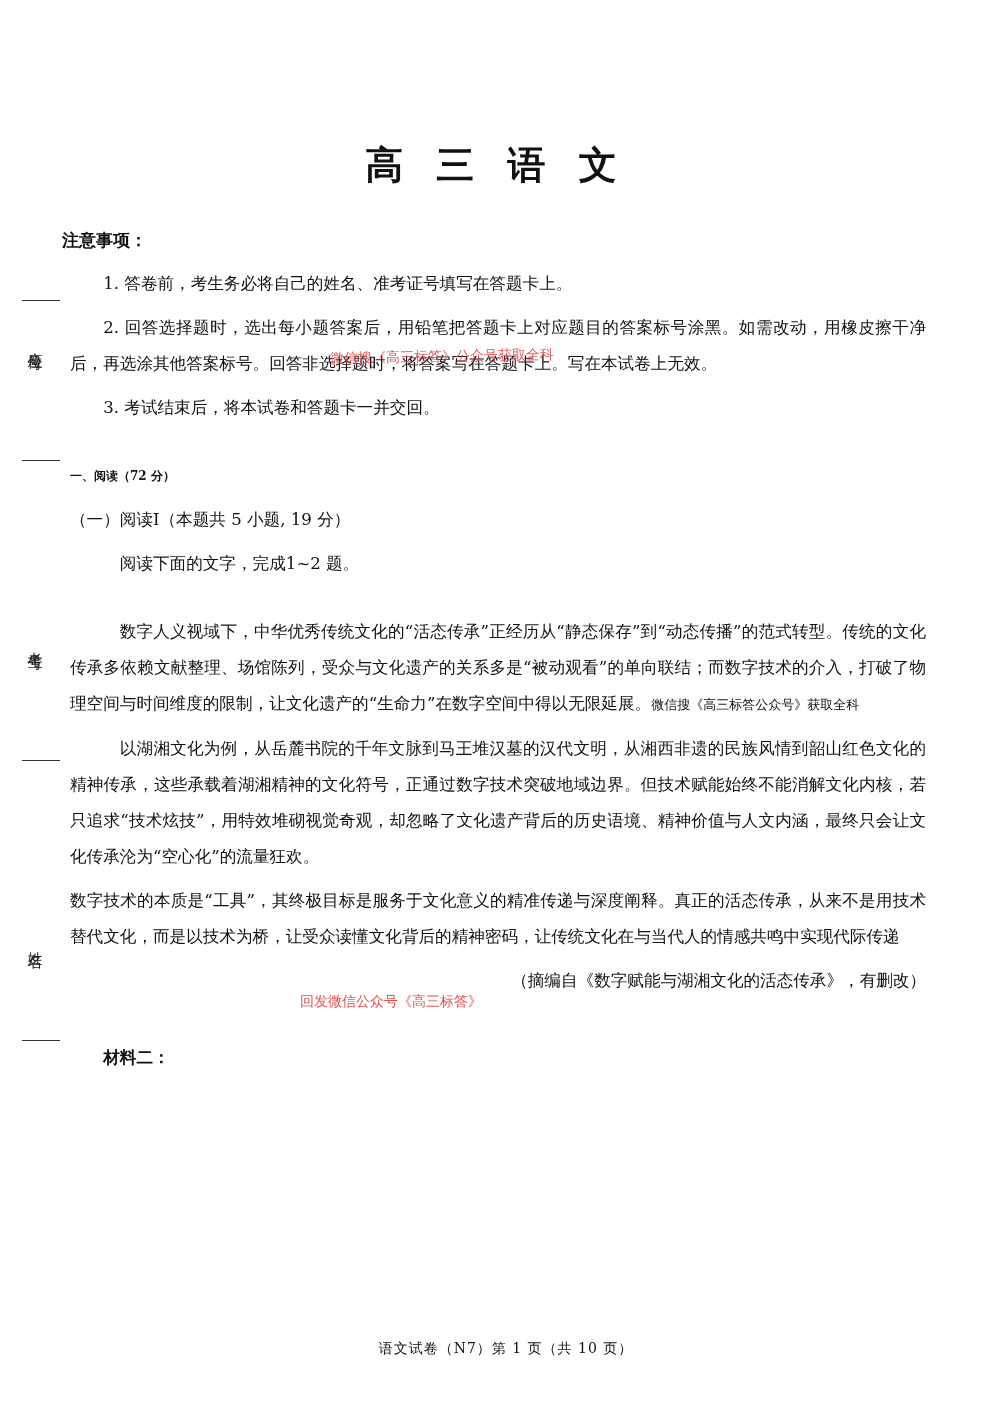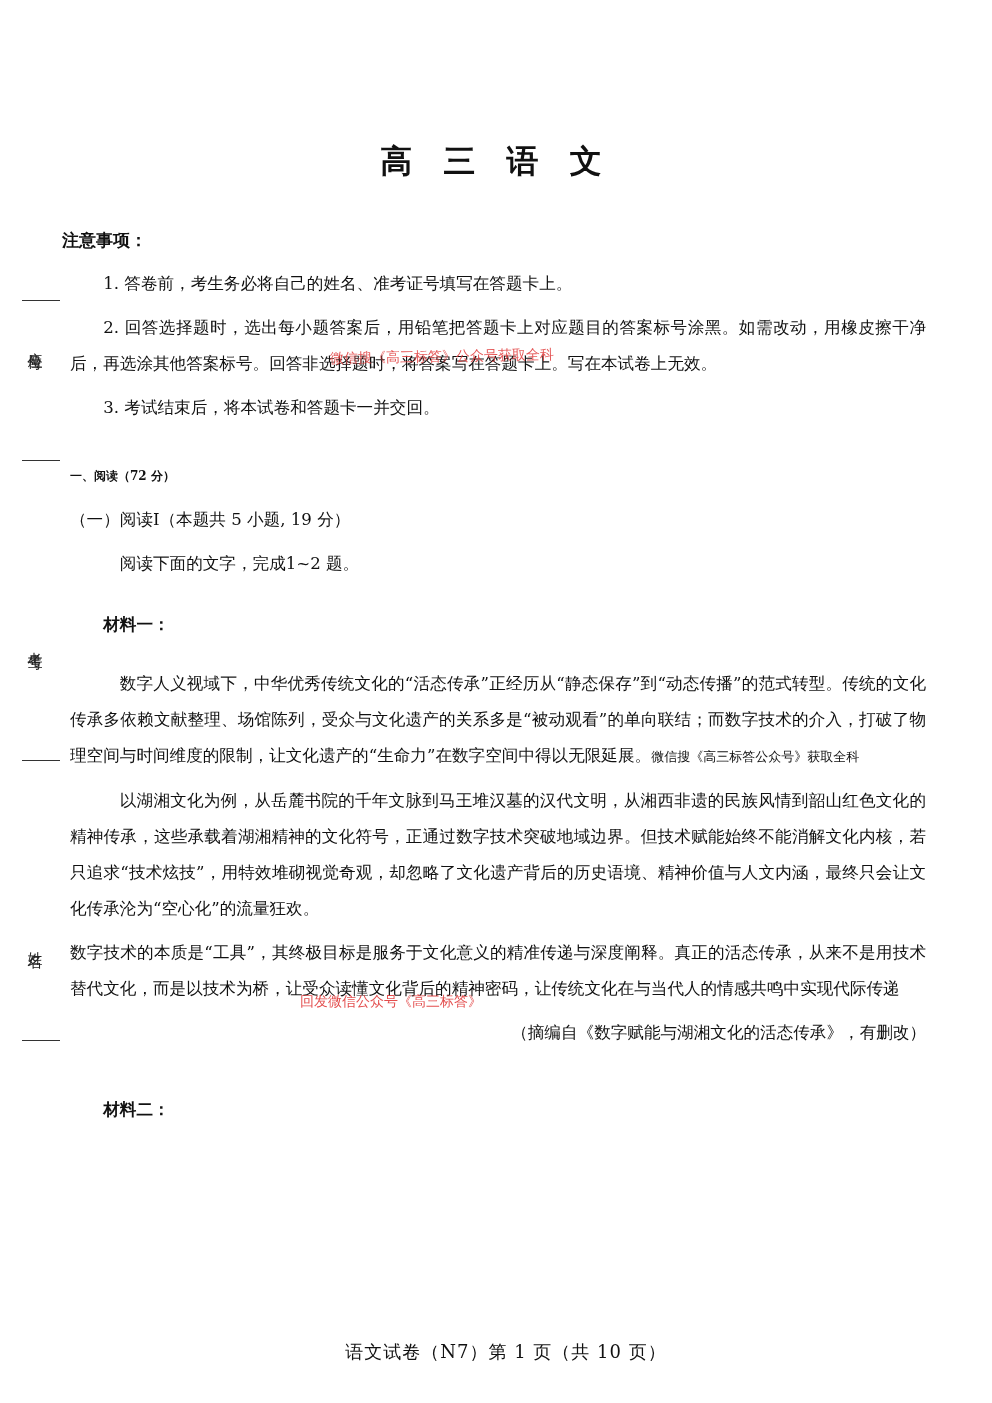--- a/index.html
+++ b/index.html
@@ -48,21 +48,21 @@
     background: #333;
   }
 
   
   .doc-title {
     position: absolute;
     left: 0;
     right: 0;
     top: 140px;
     text-align: center;
-    font-size: 32px;
+    font-size: 38px;
     font-weight: bold;
     letter-spacing: 10px;
     font-family: "DejaVu Serif", "Liberation Serif", serif;
   }
 
   
   .content {
     position: absolute;
     left: 62px;
     top: 206px;
@@ -124,21 +124,21 @@
     opacity: .9;
   }
 
   
   .footer {
     position: absolute;
     left: 0;
     right: 0;
     top: 1340px;
     text-align: center;
-    font-size: 18px;
+    font-size: 14px;
     letter-spacing: 1px;
   }
   .footer-inner {
     display: inline-block;
     padding-left: 20px;
   }
 </style>
 </head>
 <body>
 
@@ -165,21 +165,20 @@
     <p class="indent2">3. 考试结束后，将本试卷和答题卡一并交回。</p>
 
     <div class="gap-m"></div>
 
     <p class="heading-read">一、阅读（72 分）</p>
     <p>（一）阅读Ⅰ（本题共 5 小题, 19 分）</p>
     <p class="indent3">阅读下面的文字，完成1~2 题。</p>
 
     <div class="gap-s"></div>
 
-    <p class="sub-label">材料一：</p>
 
     <div class="gap-s"></div>
 
     <p class="indent3"><span>数字人义视域下，中华优秀传统文化的“活态传承”正经历从“静态保存”到“动态传播”的范式转型。传统的文化传承多依赖文献整理、场馆陈列，受众与文化遗产的关系多是“被动观看”的单向联结；而数字技术的介入，打破了物理空间与时间维度的限制，让文化遗产的“生命力”在数字空间中得以无限延展。</span><span class="inline-small">微信搜《高三标答公众号》获取全科</span></p>
 
     <p class="indent3">以湖湘文化为例，从岳麓书院的千年文脉到马王堆汉墓的汉代文明，从湘西非遗的民族风情到韶山红色文化的精神传承，这些承载着湖湘精神的文化符号，正通过数字技术突破地域边界。但技术赋能始终不能消解文化内核，若只追求“技术炫技”，用特效堆砌视觉奇观，却忽略了文化遗产背后的历史语境、精神价值与人文内涵，最终只会让文化传承沦为“空心化”的流量狂欢。</p>
 
     <p>数字技术的本质是“工具”，其终极目标是服务于文化意义的精准传递与深度阐释。真正的活态传承，从来不是用技术替代文化，而是以技术为桥，让受众读懂文化背后的精神密码，让传统文化在与当代人的情感共鸣中实现代际传递</p>
 
     <p class="right-align">（摘编自《数字赋能与湖湘文化的活态传承》，有删改）</p>

